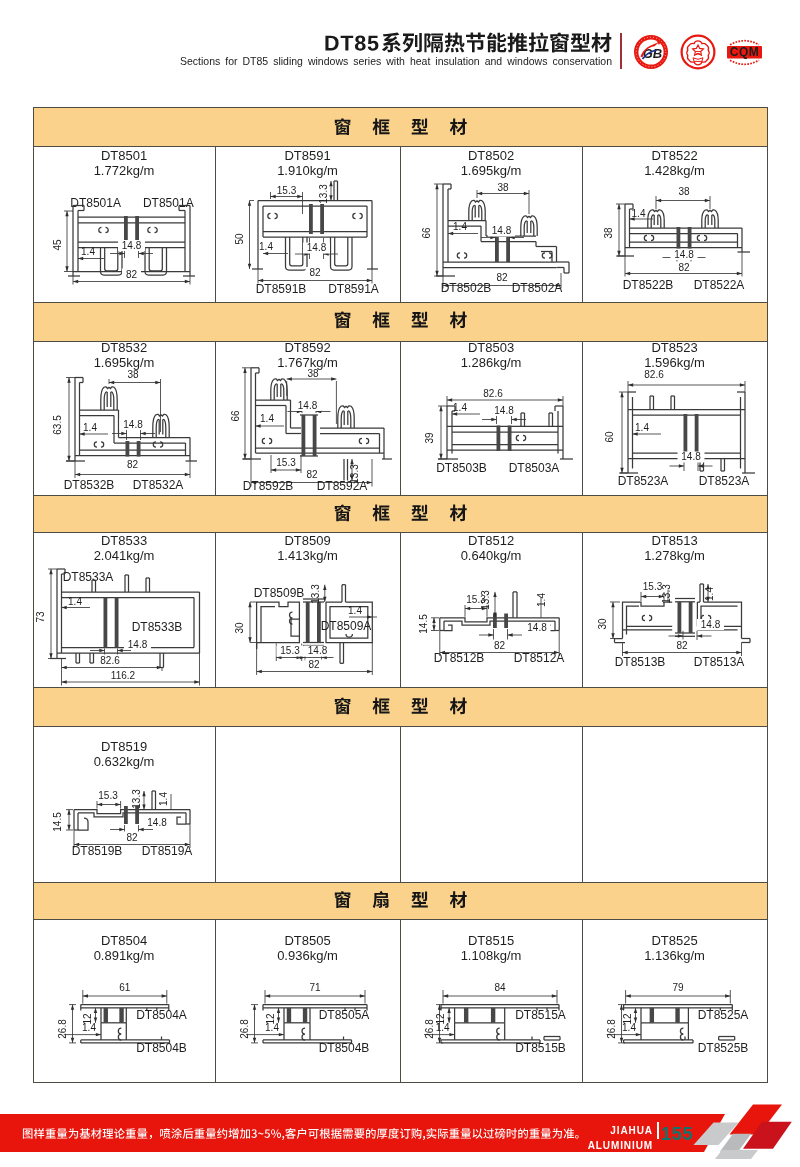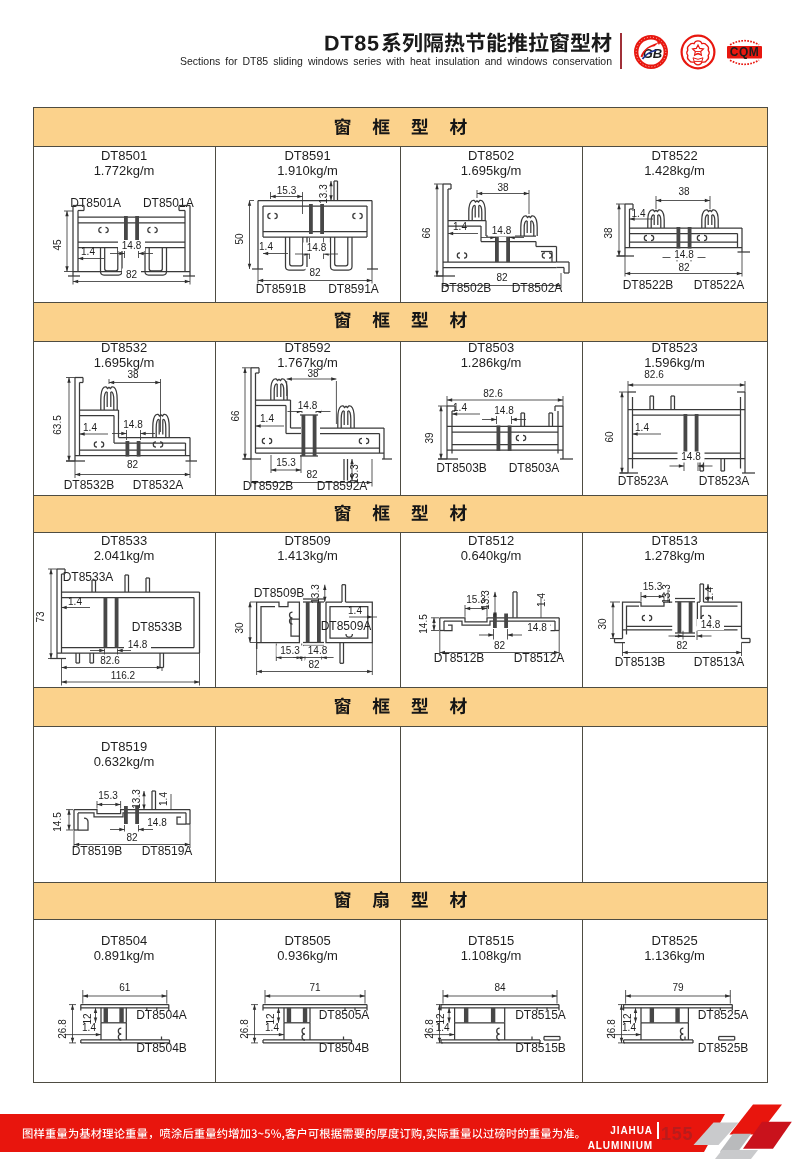--- a/index.html
+++ b/index.html
@@ -1265,12 +1265,12 @@
 
 <polygon points="722,50 758,50 751,59 715,59" fill="#c9cacc"></polygon>
 
 <path transform="translate(22 37.8)" d="M4.2 -3.1C5.1 -2.9 6.3 -2.5 7.0 -2.2L7.4 -2.9C6.7 -3.2 5.6 -3.6 4.6 -3.8ZM3.1 -1.7C4.7 -1.5 6.6 -1.0 7.7 -0.6L8.2 -1.4C7.1 -1.8 5.1 -2.2 3.6 -2.4ZM0.9 -9.2V1.0H1.9V0.5H9.4V1.0H10.5V-9.2ZM1.9 -0.4V-8.2H9.4V-0.4ZM4.7 -8.1C4.1 -7.2 3.1 -6.3 2.2 -5.8C2.4 -5.6 2.8 -5.3 2.9 -5.1C3.2 -5.3 3.5 -5.5 3.8 -5.8C4.1 -5.5 4.5 -5.2 4.9 -4.9C4.0 -4.5 3.0 -4.2 2.0 -4.0C2.2 -3.8 2.4 -3.4 2.5 -3.2C3.6 -3.4 4.7 -3.8 5.8 -4.4C6.7 -3.9 7.7 -3.5 8.8 -3.3C8.9 -3.5 9.2 -3.9 9.4 -4.1C8.4 -4.3 7.5 -4.5 6.7 -4.9C7.5 -5.4 8.2 -6.1 8.7 -6.8L8.1 -7.2L7.9 -7.2H5.1C5.3 -7.4 5.4 -7.6 5.6 -7.8ZM4.4 -6.3 7.1 -6.3C6.8 -6.0 6.3 -5.7 5.7 -5.4C5.2 -5.7 4.8 -6.0 4.4 -6.3Z M20.7 -9.7C20.5 -9.0 20.1 -8.1 19.7 -7.5H17.5L18.4 -7.8C18.2 -8.3 17.8 -9.0 17.4 -9.6L16.4 -9.2C16.8 -8.7 17.2 -8.0 17.3 -7.5H16.0V-6.5H18.5V-5.1H16.4V-4.1H18.5V-2.7H15.6V-1.7H18.5V0.9H19.6V-1.7H22.3V-2.7H19.6V-4.1H21.8V-5.1H19.6V-6.5H22.1V-7.5H20.8C21.2 -8.0 21.5 -8.7 21.8 -9.3ZM13.4 -9.6V-7.5H12.0V-6.5H13.4V-6.3C13.1 -4.9 12.4 -3.2 11.8 -2.3C11.9 -2.0 12.2 -1.6 12.3 -1.3C12.7 -1.9 13.1 -2.8 13.4 -3.7V0.9H14.4V-4.7C14.7 -4.1 15.0 -3.5 15.2 -3.2L15.8 -4.0C15.6 -4.3 14.7 -5.6 14.4 -6.0V-6.5H15.6V-7.5H14.4V-9.6Z M24.7 -6.2V-2.6H28.0V-1.9H24.3V-1.1H28.0V-0.3H23.5V0.6H33.8V-0.3H29.1V-1.1H33.0V-1.9H29.1V-2.6H32.6V-6.2H29.1V-6.7H33.7V-7.6H29.1V-8.4C30.4 -8.4 31.6 -8.6 32.6 -8.7L32.1 -9.6C30.2 -9.3 27.1 -9.1 24.4 -9.0C24.5 -8.8 24.6 -8.4 24.6 -8.2C25.7 -8.2 26.9 -8.2 28.0 -8.3V-7.6H23.5V-6.7H28.0V-6.2ZM25.7 -4.0H28.0V-3.3H25.7ZM29.1 -4.0H31.5V-3.3H29.1ZM25.7 -5.4H28.0V-4.7H25.7ZM29.1 -5.4H31.5V-4.7H29.1Z M37.4 -7.6H42.7V-7.1H37.4ZM37.4 -8.7H42.7V-8.2H37.4ZM36.3 -9.3V-6.5H43.7V-9.3ZM34.9 -6.0V-5.3H45.2V-6.0ZM37.2 -3.1H39.5V-2.5H37.2ZM40.6 -3.1H43.0V-2.5H40.6ZM37.2 -4.2H39.5V-3.7H37.2ZM40.6 -4.2H43.0V-3.7H40.6ZM34.9 -0.1V0.7H45.3V-0.1H40.6V-0.7H44.3V-1.4H40.6V-1.9H44.1V-4.8H36.1V-1.9H39.5V-1.4H35.9V-0.7H39.5V-0.1Z M47.5 -8.9C47.9 -8.4 48.4 -7.6 48.7 -7.2L49.6 -7.6C49.4 -8.1 48.9 -8.8 48.5 -9.3ZM51.4 -4.1C51.9 -3.5 52.6 -2.5 52.8 -1.9L53.8 -2.4C53.5 -3.0 52.9 -3.9 52.3 -4.6ZM50.4 -9.6V-8.2C50.4 -7.8 50.3 -7.4 50.3 -6.9H46.7V-5.8H50.2C49.9 -3.9 49.0 -1.7 46.4 -0.0C46.7 0.2 47.1 0.5 47.3 0.8C50.1 -1.1 51.0 -3.6 51.3 -5.8H55.0C54.8 -2.2 54.7 -0.8 54.3 -0.4C54.2 -0.3 54.1 -0.2 53.9 -0.2C53.6 -0.2 52.9 -0.2 52.1 -0.3C52.3 0.0 52.5 0.5 52.5 0.8C53.2 0.9 53.9 0.9 54.3 0.8C54.8 0.8 55.1 0.7 55.4 0.3C55.8 -0.3 56.0 -1.9 56.1 -6.4C56.1 -6.5 56.1 -6.9 56.1 -6.9H51.4C51.4 -7.4 51.5 -7.8 51.5 -8.2V-9.6Z M62.4 -3.0V-2.1H60.3C60.7 -2.5 61.0 -2.9 61.3 -3.3H64.7C65.4 -2.3 66.5 -1.4 67.6 -0.9C67.8 -1.1 68.1 -1.5 68.3 -1.7C67.4 -2.0 66.5 -2.6 65.9 -3.3H68.2V-4.2H66.0V-7.7H67.7V-8.6H66.0V-9.6H64.9V-8.6H61.0V-9.6H59.9V-8.6H58.3V-7.7H59.9V-4.2H57.7V-3.3H60.1C59.4 -2.6 58.5 -1.9 57.6 -1.6C57.8 -1.4 58.1 -1.0 58.3 -0.8C59.0 -1.1 59.6 -1.5 60.2 -2.0V-1.3H62.4V-0.3H58.7V0.6H67.3V-0.3H63.5V-1.3H65.7V-2.1H63.5V-3.0ZM61.0 -7.7H64.9V-7.1H61.0ZM61.0 -6.3H64.9V-5.6H61.0ZM61.0 -4.9H64.9V-4.2H61.0Z M77.4 -9.6V-7.2H74.1V-6.2H77.1C76.2 -4.4 74.8 -2.6 73.3 -1.7C73.6 -1.5 73.9 -1.1 74.1 -0.8C75.3 -1.7 76.5 -3.2 77.4 -4.7V-0.4C77.4 -0.2 77.3 -0.2 77.1 -0.2C76.9 -0.1 76.2 -0.1 75.5 -0.2C75.6 0.1 75.8 0.6 75.9 0.9C76.8 0.9 77.5 0.9 78.0 0.7C78.4 0.5 78.5 0.3 78.5 -0.4V-6.2H79.7V-7.2H78.5V-9.6ZM71.2 -9.6V-7.2H69.3V-6.2H71.0C70.6 -4.7 69.8 -3.0 69.0 -2.1C69.1 -1.8 69.4 -1.4 69.5 -1.0C70.1 -1.8 70.7 -2.9 71.2 -4.1V0.9H72.2V-4.6C72.7 -4.1 73.2 -3.4 73.4 -3.0L74.1 -3.9C73.8 -4.2 72.7 -5.5 72.2 -5.9V-6.2H73.8V-7.2H72.2V-9.6Z M85.8 -6.1H87.3V-4.8H85.8ZM88.2 -6.1H89.7V-4.8H88.2ZM85.8 -8.2H87.3V-7.0H85.8ZM88.2 -8.2H89.7V-7.0H88.2ZM83.8 -0.4V0.6H91.2V-0.4H88.3V-1.8H90.8V-2.7H88.3V-3.9H90.7V-9.1H84.8V-3.9H87.2V-2.7H84.7V-1.8H87.2V-0.4ZM80.5 -1.3 80.8 -0.2C81.8 -0.5 83.1 -1.0 84.4 -1.4L84.2 -2.4L83.0 -2.0V-4.6H84.1V-5.6H83.0V-7.9H84.3V-8.9H80.6V-7.9H82.0V-5.6H80.7V-4.6H82.0V-1.7C81.4 -1.5 80.9 -1.4 80.5 -1.3Z M92.7 -8.7C93.4 -8.2 94.3 -7.3 94.8 -6.8L95.5 -7.6C95.0 -8.1 94.1 -8.9 93.4 -9.4ZM100.8 -4.9C100.0 -4.4 98.8 -3.7 97.8 -3.2V-5.4H96.8C97.8 -6.2 98.5 -7.1 99.1 -8.1C99.9 -6.8 101.0 -5.5 102.1 -4.7C102.2 -5.0 102.6 -5.4 102.8 -5.6C101.6 -6.3 100.3 -7.7 99.6 -9.1L99.8 -9.5L98.6 -9.7C98.0 -8.3 96.9 -6.6 95.2 -5.4C95.4 -5.3 95.7 -4.9 95.9 -4.6C96.2 -4.8 96.5 -5.1 96.8 -5.3V-0.9C96.8 0.3 97.1 0.6 98.5 0.6C98.8 0.6 100.4 0.6 100.7 0.6C101.9 0.6 102.2 0.2 102.4 -1.5C102.1 -1.6 101.6 -1.7 101.4 -1.9C101.3 -0.6 101.2 -0.3 100.7 -0.3C100.3 -0.3 98.9 -0.3 98.6 -0.3C97.9 -0.3 97.8 -0.4 97.8 -0.9V-2.2C99.0 -2.6 100.4 -3.4 101.5 -4.0ZM92.0 -6.1V-5.0H93.7V-1.1C93.7 -0.5 93.4 -0.1 93.2 0.0C93.3 0.2 93.6 0.6 93.7 0.8C93.9 0.5 94.2 0.3 96.2 -1.3C96.1 -1.5 95.9 -1.9 95.8 -2.2L94.8 -1.4V-6.1Z M104.8 -6.2V-2.6H108.2V-1.9H104.5V-1.1H108.2V-0.3H103.6V0.6H113.9V-0.3H109.3V-1.1H113.2V-1.9H109.3V-2.6H112.8V-6.2H109.3V-6.7H113.8V-7.6H109.3V-8.4C110.5 -8.4 111.8 -8.6 112.8 -8.7L112.2 -9.6C110.4 -9.3 107.2 -9.1 104.5 -9.0C104.6 -8.8 104.8 -8.4 104.8 -8.2C105.8 -8.2 107.0 -8.2 108.2 -8.3V-7.6H103.7V-6.7H108.2V-6.2ZM105.9 -4.0H108.2V-3.3H105.9ZM109.3 -4.0H111.7V-3.3H109.3ZM105.9 -5.4H108.2V-4.7H105.9ZM109.3 -5.4H111.7V-4.7H109.3Z M117.5 -7.6H122.8V-7.1H117.5ZM117.5 -8.7H122.8V-8.2H117.5ZM116.5 -9.3V-6.5H123.9V-9.3ZM115.1 -6.0V-5.3H125.4V-6.0ZM117.3 -3.1H119.7V-2.5H117.3ZM120.7 -3.1H123.1V-2.5H120.7ZM117.3 -4.2H119.7V-3.7H117.3ZM120.7 -4.2H123.1V-3.7H120.7ZM115.0 -0.1V0.7H125.4V-0.1H120.7V-0.7H124.4V-1.4H120.7V-1.9H124.2V-4.8H116.3V-1.9H119.7V-1.4H116.0V-0.7H119.7V-0.1Z M127.9 1.4C129.2 1.0 130.0 -0.0 130.0 -1.3C130.0 -2.2 129.7 -2.7 128.9 -2.7C128.4 -2.7 128.0 -2.4 128.0 -1.8C128.0 -1.2 128.4 -0.9 128.9 -0.9L129.1 -0.9C129.0 -0.2 128.5 0.3 127.6 0.6Z M142.0 -4.9V-1.0H143.0V-4.0H146.6V-1.1H147.5V-4.9ZM144.3 -3.3V-2.0C144.3 -1.3 143.9 -0.4 140.8 0.1C141.0 0.3 141.3 0.7 141.4 0.9C144.7 0.2 145.3 -0.9 145.3 -2.0V-3.3ZM145.7 -1.2 145.2 -0.6C145.9 -0.3 147.4 0.6 148.1 1.0L148.6 0.1C148.1 -0.1 146.3 -0.9 145.7 -1.2ZM141.7 -8.7V-7.8H144.3V-7.0H145.3V-7.8H147.9V-8.7H145.3V-9.5H144.3V-8.7ZM146.0 -7.3V-6.6H143.5V-7.3H142.5V-6.6H141.3V-5.8H142.5V-5.1H143.5V-5.8H146.0V-5.1H147.0V-5.8H148.3V-6.6H147.0V-7.3ZM138.2 -8.6V-1.0H139.0V-2.1H140.9V-8.6ZM139.0 -7.6H140.0V-3.1H139.0Z M153.5 -2.5C153.2 -1.7 152.6 -0.9 152.0 -0.3C152.3 -0.2 152.7 0.1 152.9 0.3C153.4 -0.3 154.1 -1.3 154.5 -2.2ZM157.3 -2.1C157.9 -1.4 158.6 -0.4 158.9 0.3L159.8 -0.2C159.4 -0.9 158.8 -1.8 158.2 -2.5ZM149.8 -8.7C150.6 -8.3 151.5 -7.7 151.9 -7.4L152.7 -8.2C152.2 -8.5 151.3 -9.1 150.6 -9.4ZM149.2 -5.6C149.9 -5.3 150.9 -4.7 151.3 -4.4L152.0 -5.2C151.5 -5.6 150.6 -6.1 149.9 -6.4ZM149.5 0.0 150.4 0.8C151.1 -0.3 151.8 -1.6 152.4 -2.7L151.6 -3.4C150.9 -2.2 150.1 -0.8 149.5 0.0ZM155.8 -9.7C154.9 -8.3 153.3 -7.0 151.7 -6.3C152.0 -6.1 152.3 -5.8 152.4 -5.5C152.8 -5.7 153.1 -5.9 153.5 -6.1V-5.2H155.5V-4.0H152.5V-3.0H155.5V-0.2C155.5 -0.1 155.4 -0.0 155.2 -0.0C155.1 -0.0 154.6 -0.0 154.0 -0.0C154.1 0.2 154.3 0.7 154.3 1.0C155.1 1.0 155.7 0.9 156.1 0.8C156.4 0.6 156.5 0.3 156.5 -0.2V-3.0H159.6V-4.0H156.5V-5.2H158.4V-6.1H153.5C154.4 -6.7 155.2 -7.4 155.9 -8.2C156.8 -7.3 157.6 -6.7 158.4 -6.1C158.7 -6.0 159.0 -5.8 159.3 -5.6C159.4 -5.9 159.7 -6.3 160.0 -6.5C158.9 -7.0 157.6 -7.7 156.4 -9.0L156.7 -9.3Z M162.0 -8.6V-5.6C162.0 -3.9 161.9 -1.4 160.6 0.2C160.9 0.4 161.3 0.8 161.5 1.0C162.8 -0.8 163.1 -3.5 163.1 -5.4H171.3V-6.5H163.1V-7.7C165.7 -7.9 168.5 -8.2 170.5 -8.7L169.6 -9.6C167.8 -9.1 164.7 -8.8 162.0 -8.6ZM163.9 -4.0V1.0H165.0V0.4H169.3V0.9H170.5V-4.0ZM165.0 -0.6V-3.0H169.3V-0.6Z M173.5 -6.2V-2.6H176.9V-1.9H173.2V-1.1H176.9V-0.3H172.3V0.6H182.6V-0.3H178.0V-1.1H181.9V-1.9H178.0V-2.6H181.5V-6.2H178.0V-6.7H182.6V-7.6H178.0V-8.4C179.3 -8.4 180.5 -8.6 181.5 -8.7L180.9 -9.6C179.1 -9.3 175.9 -9.1 173.2 -9.0C173.4 -8.8 173.5 -8.4 173.5 -8.2C174.5 -8.2 175.7 -8.2 176.9 -8.3V-7.6H172.4V-6.7H176.9V-6.2ZM174.6 -4.0H176.9V-3.3H174.6ZM178.0 -4.0H180.4V-3.3H178.0ZM174.6 -5.4H176.9V-4.7H174.6ZM178.0 -5.4H180.4V-4.7H178.0Z M186.3 -7.6H191.5V-7.1H186.3ZM186.3 -8.7H191.5V-8.2H186.3ZM185.2 -9.3V-6.5H192.6V-9.3ZM183.8 -6.0V-5.3H194.1V-6.0ZM186.0 -3.1H188.4V-2.5H186.0ZM189.4 -3.1H191.8V-2.5H189.4ZM186.0 -4.2H188.4V-3.7H186.0ZM189.4 -4.2H191.8V-3.7H189.4ZM183.7 -0.1V0.7H194.1V-0.1H189.4V-0.7H193.1V-1.4H189.4V-1.9H192.9V-4.8H185.0V-1.9H188.4V-1.4H184.7V-0.7H188.4V-0.1Z M195.1 -0.7 195.2 0.3C196.4 0.1 198.0 -0.2 199.6 -0.5L199.5 -1.5C197.9 -1.2 196.2 -0.9 195.1 -0.7ZM200.2 -4.6C201.1 -3.9 202.0 -2.8 202.4 -2.1L203.2 -2.8C202.8 -3.5 201.8 -4.5 201.0 -5.2ZM195.4 -4.8C195.5 -4.9 195.8 -4.9 197.1 -5.1C196.6 -4.4 196.2 -3.9 196.0 -3.7C195.7 -3.3 195.4 -3.0 195.1 -3.0C195.2 -2.7 195.4 -2.2 195.4 -2.0C195.7 -2.2 196.2 -2.3 199.4 -2.8C199.4 -3.0 199.3 -3.4 199.3 -3.7L196.9 -3.4C197.8 -4.3 198.6 -5.5 199.4 -6.7L198.5 -7.2C198.3 -6.8 198.0 -6.4 197.7 -6.0L196.4 -5.9C197.1 -6.8 197.8 -8.0 198.3 -9.2L197.3 -9.6C196.8 -8.3 196.0 -6.8 195.7 -6.5C195.4 -6.1 195.2 -5.8 195.0 -5.8C195.1 -5.5 195.3 -5.0 195.4 -4.8ZM201.0 -9.6C200.7 -8.1 200.0 -6.5 199.3 -5.5C199.5 -5.4 199.9 -5.1 200.2 -4.9C200.5 -5.4 200.8 -5.9 201.1 -6.6H204.2C204.1 -2.3 203.9 -0.6 203.6 -0.3C203.5 -0.1 203.3 -0.1 203.1 -0.1C202.9 -0.1 202.2 -0.1 201.5 -0.1C201.7 0.1 201.8 0.6 201.9 0.9C202.5 0.9 203.2 0.9 203.5 0.9C204.0 0.8 204.3 0.7 204.5 0.3C205.0 -0.2 205.1 -2.0 205.2 -7.0C205.2 -7.2 205.2 -7.6 205.2 -7.6H201.5C201.7 -8.2 201.9 -8.8 202.0 -9.4Z M211.5 -6.8C211.8 -6.2 212.1 -5.6 212.2 -5.1L212.8 -5.4C212.7 -5.8 212.4 -6.5 212.0 -7.0ZM214.8 -7.0C214.6 -6.5 214.3 -5.8 214.0 -5.3L214.5 -5.1C214.8 -5.5 215.2 -6.2 215.5 -6.7ZM206.5 -1.6 206.9 -0.5C207.8 -0.9 209.0 -1.4 210.1 -1.8L209.9 -2.8L208.8 -2.4V-5.9H209.9V-6.9H208.8V-9.5H207.8V-6.9H206.7V-5.9H207.8V-2.0ZM210.3 -8.0V-4.1H216.6V-8.0H215.1C215.4 -8.4 215.7 -8.8 216.0 -9.3L214.9 -9.7C214.7 -9.1 214.3 -8.4 214.0 -8.0H212.1L212.8 -8.3C212.7 -8.7 212.3 -9.2 212.0 -9.6L211.1 -9.2C211.4 -8.9 211.7 -8.3 211.8 -8.0ZM211.2 -7.2H213.0V-4.8H211.2ZM213.8 -7.2H215.6V-4.8H213.8ZM211.9 -1.1H215.0V-0.4H211.9ZM211.9 -1.9V-2.7H215.0V-1.9ZM210.9 -3.5V0.9H211.9V0.4H215.0V0.9H216.0V-3.5Z M224.0 -8.3V0.8H225.1V-0.1H227.0V0.7H228.0V-8.3ZM225.1 -1.1V-7.2H227.0V-1.1ZM219.7 -9.5 219.7 -7.5H218.2V-6.5H219.6C219.6 -3.7 219.2 -1.3 217.9 0.2C218.1 0.4 218.5 0.7 218.7 1.0C220.2 -0.7 220.6 -3.4 220.7 -6.5H222.2C222.1 -2.3 222.0 -0.8 221.7 -0.5C221.6 -0.3 221.5 -0.3 221.4 -0.3C221.2 -0.3 220.7 -0.3 220.2 -0.3C220.4 -0.0 220.5 0.4 220.5 0.7C221.0 0.8 221.5 0.8 221.9 0.7C222.2 0.7 222.5 0.5 222.7 0.2C223.0 -0.3 223.1 -2.0 223.2 -7.0C223.2 -7.1 223.2 -7.5 223.2 -7.5H220.7L220.7 -9.5Z M232.1 0.2C233.6 0.2 234.9 -0.7 234.9 -2.3C234.9 -3.4 234.1 -4.1 233.2 -4.4V-4.4C234.0 -4.7 234.6 -5.4 234.6 -6.4C234.6 -7.8 233.5 -8.6 232.0 -8.6C231.1 -8.6 230.3 -8.1 229.6 -7.5L230.3 -6.7C230.8 -7.2 231.3 -7.5 232.0 -7.5C232.8 -7.5 233.3 -7.0 233.3 -6.3C233.3 -5.4 232.7 -4.8 231.1 -4.8V-3.9C233.0 -3.9 233.5 -3.2 233.5 -2.3C233.5 -1.4 232.9 -0.9 232.0 -0.9C231.1 -0.9 230.5 -1.4 230.0 -1.8L229.3 -1.0C229.9 -0.4 230.8 0.2 232.1 0.2Z M239.9 -3.2C240.5 -3.2 241.1 -3.6 241.6 -4.4L240.9 -5.0C240.6 -4.4 240.3 -4.2 240.0 -4.2C239.2 -4.2 238.7 -5.2 237.7 -5.2C237.1 -5.2 236.5 -4.9 236.0 -4.0L236.7 -3.5C237.0 -4.0 237.3 -4.3 237.7 -4.3C238.4 -4.3 238.9 -3.2 239.9 -3.2Z M245.2 0.2C246.6 0.2 248.0 -0.9 248.0 -2.8C248.0 -4.6 246.9 -5.4 245.4 -5.4C245.0 -5.4 244.7 -5.3 244.3 -5.1L244.5 -7.3H247.6V-8.4H243.4L243.1 -4.4L243.8 -4.0C244.2 -4.3 244.5 -4.5 245.1 -4.5C246.0 -4.5 246.7 -3.8 246.7 -2.7C246.7 -1.6 246.0 -0.9 245.0 -0.9C244.1 -0.9 243.5 -1.3 243.1 -1.8L242.4 -1.0C243.0 -0.4 243.9 0.2 245.2 0.2Z M251.0 -3.2C252.2 -3.2 253.0 -4.2 253.0 -5.9C253.0 -7.6 252.2 -8.6 251.0 -8.6C249.9 -8.6 249.1 -7.6 249.1 -5.9C249.1 -4.2 249.9 -3.2 251.0 -3.2ZM251.0 -4.0C250.5 -4.0 250.0 -4.6 250.0 -5.9C250.0 -7.2 250.5 -7.8 251.0 -7.8C251.6 -7.8 252.0 -7.2 252.0 -5.9C252.0 -4.6 251.6 -4.0 251.0 -4.0ZM251.3 0.2H252.1L256.7 -8.6H255.9ZM257.0 0.2C258.2 0.2 259.0 -0.8 259.0 -2.5C259.0 -4.2 258.2 -5.2 257.0 -5.2C255.8 -5.2 255.0 -4.2 255.0 -2.5C255.0 -0.8 255.8 0.2 257.0 0.2ZM257.0 -0.6C256.4 -0.6 256.0 -1.2 256.0 -2.5C256.0 -3.8 256.4 -4.4 257.0 -4.4C257.6 -4.4 258.0 -3.8 258.0 -2.5C258.0 -1.2 257.6 -0.6 257.0 -0.6Z M260.3 2.3C261.5 1.8 262.2 0.9 262.2 -0.3C262.2 -1.2 261.8 -1.7 261.2 -1.7C260.7 -1.7 260.3 -1.4 260.3 -0.9C260.3 -0.3 260.7 -0.0 261.1 -0.0L261.3 -0.0C261.3 0.7 260.8 1.2 260.0 1.5Z M267.1 -5.9H270.2C269.7 -5.4 269.2 -5.0 268.6 -4.7C268.0 -5.0 267.4 -5.4 267.0 -5.9ZM267.2 -7.6C266.6 -6.7 265.5 -5.7 263.9 -5.1C264.2 -4.9 264.5 -4.5 264.7 -4.3C265.3 -4.6 265.8 -4.9 266.3 -5.2C266.6 -4.8 267.1 -4.5 267.6 -4.1C266.2 -3.5 264.7 -3.1 263.2 -2.9C263.4 -2.6 263.7 -2.2 263.8 -1.9C264.3 -2.0 264.9 -2.1 265.4 -2.3V1.0H266.5V0.6H270.7V0.9H271.8V-2.4C272.3 -2.2 272.7 -2.2 273.2 -2.1C273.4 -2.4 273.7 -2.9 273.9 -3.1C272.4 -3.3 270.9 -3.6 269.6 -4.2C270.5 -4.8 271.3 -5.5 271.8 -6.3L271.1 -6.8L270.9 -6.7H267.9C268.0 -6.9 268.2 -7.1 268.3 -7.3ZM268.6 -3.5C269.3 -3.1 270.1 -2.8 271.0 -2.6H266.3C267.1 -2.8 267.9 -3.2 268.6 -3.5ZM266.5 -0.3V-1.7H270.7V-0.3ZM267.7 -9.5C267.8 -9.2 268.0 -8.9 268.1 -8.6H263.7V-6.3H264.8V-7.6H272.3V-6.3H273.4V-8.6H269.4C269.2 -9.0 269.0 -9.4 268.8 -9.7Z M277.3 -6.9H283.0V-4.8H277.2L277.3 -5.3ZM279.2 -9.4C279.5 -8.9 279.7 -8.3 279.8 -7.9H276.1V-5.3C276.1 -3.6 276.0 -1.3 274.7 0.4C274.9 0.5 275.4 0.8 275.6 1.0C276.7 -0.3 277.1 -2.2 277.2 -3.8H283.0V-3.1H284.1V-7.9H280.4L281.0 -8.1C280.8 -8.5 280.6 -9.2 280.3 -9.7Z M286.4 -8.8V-7.8H294.1V-0.5C294.1 -0.3 294.0 -0.2 293.8 -0.2C293.5 -0.2 292.5 -0.2 291.7 -0.2C291.8 0.1 292.1 0.6 292.1 0.9C293.3 0.9 294.1 0.9 294.6 0.7C295.1 0.6 295.2 0.2 295.2 -0.5V-7.8H296.6V-8.8ZM288.5 -5.2H291.2V-2.9H288.5ZM287.5 -6.2V-1.0H288.5V-1.9H292.3V-6.2Z M299.4 -9.6V-7.5H297.7V-6.5H299.3C299.0 -5.0 298.3 -3.2 297.6 -2.3C297.8 -2.0 298.0 -1.6 298.1 -1.3C298.6 -1.9 299.1 -3.0 299.4 -4.2V0.9H300.4V-4.6C300.7 -4.1 301.0 -3.5 301.1 -3.2L301.8 -3.9C301.6 -4.3 300.7 -5.6 300.4 -6.0V-6.5H301.7V-7.5H300.4V-9.6ZM306.2 -6.2V-5.0H303.2V-6.2ZM306.2 -7.0H303.2V-8.2H306.2ZM302.2 1.0C302.4 0.8 302.8 0.7 305.1 0.1C305.1 -0.2 305.0 -0.6 305.1 -0.9L303.2 -0.4V-4.0H304.1C304.7 -1.7 305.7 0.0 307.6 0.9C307.7 0.6 308.0 0.2 308.3 -0.0C307.4 -0.4 306.7 -1.0 306.1 -1.7C306.7 -2.1 307.4 -2.6 308.0 -3.0L307.2 -3.8C306.8 -3.4 306.2 -2.9 305.7 -2.5C305.4 -3.0 305.2 -3.5 305.1 -4.0H307.3V-9.1H302.1V-0.7C302.1 -0.2 301.9 -0.0 301.7 0.1C301.9 0.3 302.1 0.7 302.2 1.0Z M314.2 -2.7V1.0H315.1V0.6H318.3V0.9H319.3V-2.7H317.2V-4.0H319.6V-4.9H317.2V-6.0H319.3V-9.1H313.1V-5.7C313.1 -3.9 313.0 -1.4 311.8 0.4C312.1 0.5 312.5 0.8 312.7 1.0C313.6 -0.4 314.0 -2.3 314.1 -4.0H316.1V-2.7ZM314.2 -8.2H318.2V-7.0H314.2ZM314.2 -6.0H316.1V-4.9H314.2L314.2 -5.7ZM315.1 -0.3V-1.8H318.3V-0.3ZM310.5 -9.6V-7.4H309.1V-6.4H310.5V-4.1L309.0 -3.7L309.2 -2.6L310.5 -3.0V-0.3C310.5 -0.2 310.4 -0.1 310.3 -0.1C310.1 -0.1 309.7 -0.1 309.2 -0.1C309.4 0.1 309.5 0.6 309.5 0.8C310.3 0.9 310.7 0.8 311.0 0.6C311.3 0.5 311.4 0.2 311.4 -0.3V-3.3L312.7 -3.7L312.6 -4.7L311.4 -4.4V-6.4H312.7V-7.4H311.4V-9.6Z M322.4 -6.5V-5.9H324.8V-6.5ZM322.1 -5.3V-4.7H324.8V-5.3ZM326.8 -5.3V-4.7H329.5V-5.3ZM326.8 -6.5V-5.9H329.3V-6.5ZM320.9 -7.8V-5.6H321.9V-7.1H325.3V-4.5H326.3V-7.1H329.8V-5.6H330.8V-7.8H326.3V-8.4H330.0V-9.2H321.6V-8.4H325.3V-7.8ZM321.7 -2.6V0.9H322.7V-1.7H324.2V0.9H325.2V-1.7H326.7V0.9H327.6V-1.7H329.2V-0.1C329.2 0.0 329.2 0.1 329.0 0.1C328.9 0.1 328.5 0.1 328.1 0.1C328.3 0.3 328.4 0.7 328.5 0.9C329.1 0.9 329.5 0.9 329.8 0.8C330.2 0.6 330.2 0.4 330.2 -0.1V-2.6H326.0L326.3 -3.3H330.9V-4.1H320.8V-3.3H325.2L325.0 -2.6Z M339.0 -2.5C338.7 -2.0 338.3 -1.6 337.7 -1.2C336.9 -1.4 336.2 -1.6 335.4 -1.7C335.6 -2.0 335.8 -2.2 336.0 -2.5ZM332.9 -7.4V-4.3H335.9C335.7 -4.1 335.5 -3.8 335.4 -3.5H332.2V-2.5H334.7C334.4 -2.0 334.0 -1.6 333.6 -1.2C334.5 -1.0 335.4 -0.8 336.3 -0.6C335.2 -0.2 333.9 -0.1 332.3 0.0C332.4 0.3 332.6 0.6 332.7 1.0C334.9 0.8 336.6 0.5 337.9 -0.2C339.2 0.2 340.4 0.6 341.3 0.9L342.1 0.1C341.3 -0.2 340.2 -0.5 339.0 -0.9C339.5 -1.3 339.9 -1.9 340.2 -2.5H342.4V-3.5H336.6C336.8 -3.7 336.9 -4.0 337.0 -4.2L336.4 -4.3H341.8V-7.4H339.0V-8.2H342.2V-9.2H332.3V-8.2H335.4V-7.4ZM336.4 -8.2H338.0V-7.4H336.4ZM333.9 -6.5H335.4V-5.2H333.9ZM336.4 -6.5H338.0V-5.2H336.4ZM339.0 -6.5H340.7V-5.2H339.0Z M349.2 -4.7C349.8 -3.9 350.6 -2.8 350.9 -2.1L351.8 -2.6C351.5 -3.3 350.7 -4.4 350.1 -5.2ZM349.8 -9.6C349.4 -8.1 348.8 -6.6 348.1 -5.6V-7.8H346.2C346.4 -8.3 346.6 -8.9 346.8 -9.5L345.6 -9.6C345.6 -9.1 345.4 -8.3 345.3 -7.8H344.0V0.6H344.9V-0.2H348.1V-5.5C348.3 -5.4 348.7 -5.1 348.9 -4.9C349.3 -5.4 349.6 -6.1 350.0 -6.9H352.7C352.5 -2.5 352.4 -0.8 352.0 -0.4C351.9 -0.2 351.8 -0.2 351.5 -0.2C351.2 -0.2 350.6 -0.2 349.8 -0.3C350.0 0.0 350.2 0.5 350.2 0.8C350.8 0.8 351.5 0.8 351.9 0.8C352.3 0.7 352.6 0.6 352.9 0.2C353.4 -0.3 353.5 -2.1 353.7 -7.3C353.7 -7.5 353.7 -7.8 353.7 -7.8H350.4C350.5 -8.4 350.7 -8.9 350.8 -9.4ZM344.9 -6.8H347.1V-4.7H344.9ZM344.9 -1.2V-3.7H347.1V-1.2Z M358.9 -5.6H363.1V-5.0H358.9ZM358.9 -6.9H363.1V-6.3H358.9ZM357.9 -7.6V-4.3H364.2V-7.6ZM360.6 -2.4V-1.9H356.9V-1.1H360.6V-0.2C360.6 -0.0 360.5 0.0 360.3 0.0C360.2 0.0 359.4 0.0 358.8 0.0C358.9 0.3 359.1 0.6 359.1 0.9C360.0 0.9 360.7 0.9 361.1 0.8C361.5 0.6 361.6 0.4 361.6 -0.1V-1.1H365.4V-1.9H361.6V-2.0C362.6 -2.3 363.6 -2.8 364.4 -3.2L363.8 -3.8L363.5 -3.8H357.8V-3.0H362.2C361.7 -2.8 361.1 -2.6 360.6 -2.4ZM355.9 -9.1V-5.7C355.9 -3.9 355.8 -1.3 354.8 0.4C355.1 0.5 355.5 0.8 355.7 0.9C356.8 -0.9 356.9 -3.8 356.9 -5.7V-8.1H365.3V-9.1Z M370.3 -7.3V-6.4H368.6V-5.5H370.3V-3.7H374.9V-5.5H376.6V-6.4H374.9V-7.3H373.8V-6.4H371.4V-7.3ZM373.8 -5.5V-4.5H371.4V-5.5ZM374.4 -2.2C373.9 -1.7 373.3 -1.3 372.5 -1.0C371.8 -1.3 371.2 -1.7 370.8 -2.2ZM368.7 -3.1V-2.2H370.1L369.7 -2.0C370.1 -1.4 370.7 -1.0 371.3 -0.6C370.4 -0.3 369.3 -0.1 368.2 -0.0C368.4 0.2 368.6 0.6 368.6 0.9C370.0 0.7 371.3 0.5 372.5 0.0C373.6 0.5 374.9 0.8 376.3 1.0C376.5 0.7 376.7 0.3 376.9 0.0C375.8 -0.1 374.7 -0.3 373.7 -0.5C374.7 -1.1 375.5 -1.8 376.0 -2.7L375.3 -3.1L375.1 -3.1ZM371.3 -9.4C371.4 -9.2 371.5 -8.8 371.7 -8.6H367.3V-5.5C367.3 -3.8 367.2 -1.3 366.3 0.5C366.6 0.6 367.1 0.8 367.3 0.9C368.2 -0.9 368.4 -3.6 368.4 -5.5V-7.5H376.8V-8.6H372.9C372.7 -8.9 372.5 -9.3 372.4 -9.7Z M378.6 -8.8C379.2 -8.2 380.0 -7.4 380.3 -6.9L381.1 -7.6C380.7 -8.1 379.9 -8.9 379.3 -9.5ZM379.7 0.7C379.8 0.5 380.2 0.2 382.7 -1.5C382.6 -1.7 382.4 -2.2 382.4 -2.5L380.8 -1.4V-6.1H377.9V-5.0H379.7V-1.2C379.7 -0.7 379.4 -0.3 379.1 -0.2C379.3 0.0 379.6 0.5 379.7 0.7ZM382.0 -8.7V-7.6H385.3V-0.5C385.3 -0.3 385.2 -0.3 385.0 -0.2C384.7 -0.2 383.9 -0.2 383.1 -0.3C383.3 0.0 383.5 0.6 383.5 0.9C384.6 0.9 385.3 0.9 385.8 0.7C386.3 0.5 386.4 0.1 386.4 -0.5V-7.6H388.4V-8.7Z M391.2 -7.2V-4.2C391.2 -2.8 391.1 -0.8 389.2 0.3C389.4 0.4 389.7 0.7 389.8 0.9C391.8 -0.4 392.1 -2.5 392.1 -4.2V-7.2ZM391.8 -1.3C392.3 -0.6 393.0 0.2 393.3 0.8L394.1 0.2C393.7 -0.3 393.0 -1.2 392.5 -1.8ZM395.2 -9.6C394.9 -8.2 394.3 -6.8 393.6 -5.9V-9.0H389.7V-2.0H390.5V-8.0H392.7V-2.1H393.6V-5.8C393.8 -5.6 394.2 -5.3 394.4 -5.2C394.8 -5.6 395.1 -6.2 395.4 -6.9H398.5C398.4 -2.4 398.2 -0.7 397.9 -0.3C397.8 -0.1 397.7 -0.1 397.5 -0.1C397.3 -0.1 396.7 -0.1 396.1 -0.1C396.3 0.2 396.5 0.6 396.5 0.9C397.0 0.9 397.6 1.0 398.0 0.9C398.4 0.8 398.6 0.7 398.9 0.4C399.3 -0.2 399.4 -2.0 399.5 -7.3C399.5 -7.5 399.5 -7.9 399.5 -7.9H395.8C396.0 -8.4 396.1 -8.9 396.3 -9.4ZM396.5 -4.3C396.6 -3.9 396.8 -3.4 396.9 -2.9L395.3 -2.6C395.8 -3.6 396.2 -4.7 396.5 -5.8L395.5 -6.1C395.3 -4.8 394.7 -3.4 394.6 -3.0C394.4 -2.6 394.3 -2.4 394.1 -2.3C394.2 -2.1 394.3 -1.6 394.4 -1.4C394.6 -1.6 395.0 -1.7 397.1 -2.1C397.2 -1.9 397.3 -1.7 397.3 -1.5L398.1 -1.8C398.0 -2.5 397.6 -3.6 397.2 -4.5Z M401.2 2.3C402.4 1.8 403.1 0.9 403.1 -0.3C403.1 -1.2 402.7 -1.7 402.0 -1.7C401.5 -1.7 401.1 -1.4 401.1 -0.9C401.1 -0.3 401.5 -0.0 402.0 -0.0L402.1 -0.0C402.1 0.7 401.7 1.2 400.9 1.5Z M409.8 -1.0C411.3 -0.5 412.8 0.2 413.7 0.9L414.4 0.0C413.4 -0.6 411.8 -1.3 410.3 -1.8ZM406.4 -6.3C407.0 -5.9 407.8 -5.4 408.1 -5.0L408.8 -5.8C408.4 -6.2 407.7 -6.7 407.1 -7.0ZM405.3 -4.5C405.9 -4.2 406.7 -3.7 407.0 -3.2L407.7 -4.1C407.3 -4.4 406.5 -5.0 405.9 -5.3ZM404.7 -8.4V-6.0H405.8V-7.4H413.1V-6.0H414.2V-8.4H410.3C410.2 -8.8 409.9 -9.3 409.6 -9.7L408.5 -9.4C408.7 -9.1 408.9 -8.8 409.0 -8.4ZM404.5 -3.0V-2.1H408.5C407.8 -1.1 406.7 -0.4 404.6 0.0C404.9 0.2 405.1 0.6 405.2 0.9C407.8 0.3 409.1 -0.7 409.7 -2.1H414.4V-3.0H410.1C410.4 -4.1 410.5 -5.4 410.5 -6.9H409.4C409.3 -5.3 409.3 -4.0 408.9 -3.0Z M420.5 -8.8V-7.8H425.5V-8.8ZM424.0 -3.7C424.5 -2.5 425.0 -1.0 425.2 -0.1L426.2 -0.4C426.0 -1.4 425.4 -2.8 424.9 -4.0ZM420.6 -3.9C420.3 -2.7 419.8 -1.5 419.2 -0.7C419.5 -0.6 419.9 -0.3 420.1 -0.1C420.7 -1.0 421.3 -2.4 421.6 -3.7ZM416.1 -9.1V0.9H417.1V-8.2H418.5C418.3 -7.4 418.0 -6.5 417.7 -5.7C418.4 -4.8 418.6 -4.1 418.6 -3.5C418.6 -3.1 418.6 -2.8 418.4 -2.7C418.3 -2.7 418.2 -2.6 418.0 -2.6C417.9 -2.6 417.7 -2.6 417.4 -2.6C417.6 -2.4 417.7 -2.0 417.7 -1.7C418.0 -1.7 418.3 -1.7 418.5 -1.7C418.8 -1.8 419.0 -1.8 419.2 -1.9C419.5 -2.2 419.7 -2.7 419.7 -3.4C419.7 -4.1 419.5 -4.9 418.7 -5.8C419.1 -6.7 419.5 -7.8 419.8 -8.8L419.1 -9.2L418.9 -9.1ZM420.0 -6.1V-5.1H422.3V-0.4C422.3 -0.2 422.3 -0.2 422.1 -0.2C422.0 -0.2 421.4 -0.2 420.9 -0.2C421.1 0.1 421.2 0.6 421.2 0.9C422.0 0.9 422.6 0.9 422.9 0.7C423.3 0.6 423.4 0.2 423.4 -0.3V-5.1H426.1V-6.1Z M428.4 -6.2V-2.6H431.7V-1.9H428.1V-1.1H431.7V-0.3H427.2V0.6H437.5V-0.3H432.8V-1.1H436.8V-1.9H432.8V-2.6H436.3V-6.2H432.8V-6.7H437.4V-7.6H432.8V-8.4C434.1 -8.4 435.4 -8.6 436.4 -8.7L435.8 -9.6C433.9 -9.3 430.8 -9.1 428.1 -9.0C428.2 -8.8 428.3 -8.4 428.3 -8.2C429.4 -8.2 430.6 -8.2 431.7 -8.3V-7.6H427.3V-6.7H431.7V-6.2ZM429.5 -4.0H431.7V-3.3H429.5ZM432.8 -4.0H435.2V-3.3H432.8ZM429.5 -5.4H431.7V-4.7H429.5ZM432.8 -5.4H435.2V-4.7H432.8Z M441.1 -7.6H446.4V-7.1H441.1ZM441.1 -8.7H446.4V-8.2H441.1ZM440.1 -9.3V-6.5H447.5V-9.3ZM438.6 -6.0V-5.3H449.0V-6.0ZM440.9 -3.1H443.3V-2.5H440.9ZM444.3 -3.1H446.7V-2.5H444.3ZM440.9 -4.2H443.3V-3.7H440.9ZM444.3 -4.2H446.7V-3.7H444.3ZM438.6 -0.1V0.7H449.0V-0.1H444.3V-0.7H448.0V-1.4H444.3V-1.9H447.8V-4.8H439.9V-1.9H443.3V-1.4H439.6V-0.7H443.3V-0.1Z M453.7 -8.0C454.4 -7.2 455.1 -6.0 455.4 -5.3L456.4 -5.9C456.0 -6.6 455.3 -7.7 454.6 -8.5ZM458.1 -9.2C457.9 -4.2 457.1 -1.4 453.5 0.1C453.8 0.3 454.2 0.8 454.4 1.0C455.8 0.3 456.8 -0.5 457.5 -1.7C458.4 -0.8 459.2 0.2 459.7 0.9L460.6 0.2C460.1 -0.6 459.0 -1.7 458.1 -2.7C458.8 -4.3 459.1 -6.4 459.3 -9.1ZM451.1 -0.1C451.4 -0.4 451.9 -0.7 455.2 -2.3C455.1 -2.6 454.9 -3.0 454.9 -3.3L452.4 -2.2V-8.8H451.3V-2.1C451.3 -1.6 450.8 -1.1 450.5 -1.0C450.7 -0.8 451.0 -0.3 451.1 -0.1Z M461.8 -8.7C462.4 -8.1 463.1 -7.3 463.5 -6.7L464.4 -7.4C464.0 -7.9 463.2 -8.7 462.6 -9.3ZM465.2 -5.4C465.8 -4.7 466.5 -3.7 466.8 -3.1L467.7 -3.6C467.4 -4.3 466.7 -5.2 466.1 -5.9ZM464.0 -5.4H461.5V-4.4H463.0V-1.6C462.5 -1.4 461.9 -0.9 461.3 -0.3L462.1 0.8C462.6 0.0 463.1 -0.7 463.5 -0.7C463.7 -0.7 464.1 -0.3 464.6 0.0C465.4 0.5 466.4 0.6 467.8 0.6C469.0 0.6 470.9 0.5 471.7 0.5C471.7 0.2 471.9 -0.4 472.0 -0.7C470.9 -0.5 469.1 -0.4 467.9 -0.4C466.6 -0.4 465.6 -0.5 464.8 -1.0C464.5 -1.2 464.3 -1.4 464.0 -1.5ZM469.1 -9.6V-7.6H464.8V-6.6H469.1V-2.4C469.1 -2.2 469.1 -2.1 468.8 -2.1C468.6 -2.1 467.8 -2.1 467.0 -2.2C467.1 -1.9 467.3 -1.4 467.4 -1.1C468.4 -1.1 469.2 -1.1 469.6 -1.3C470.1 -1.4 470.2 -1.7 470.2 -2.4V-6.6H471.7V-7.6H470.2V-9.6Z M479.4 -9.6C479.5 -9.3 479.6 -8.9 479.7 -8.6H477.1V-7.7H479.1L478.1 -7.5C478.3 -7.2 478.4 -6.7 478.4 -6.4H477.0V-4.5H477.9V-5.5H482.3V-4.5H483.3V-6.4H481.8C482.0 -6.7 482.1 -7.1 482.3 -7.5L481.4 -7.7H483.0V-8.6H480.7C480.7 -8.9 480.5 -9.4 480.4 -9.7ZM479.1 -7.7H481.3C481.2 -7.3 481.0 -6.8 480.8 -6.4H479.5C479.4 -6.7 479.2 -7.3 479.1 -7.7ZM479.4 -5.1C479.5 -4.8 479.6 -4.4 479.7 -4.1H477.2V-3.2H478.7C478.6 -1.6 478.2 -0.5 476.6 0.1C476.8 0.3 477.1 0.7 477.2 0.9C478.4 0.4 479.1 -0.4 479.4 -1.4H481.6C481.5 -0.6 481.4 -0.2 481.3 -0.1C481.2 0.0 481.1 0.0 480.9 0.0C480.8 0.0 480.3 0.0 479.8 -0.0C480.0 0.2 480.1 0.6 480.1 0.9C480.6 0.9 481.1 0.9 481.4 0.9C481.7 0.9 481.9 0.8 482.1 0.6C482.4 0.3 482.5 -0.4 482.6 -1.9C482.7 -2.1 482.7 -2.3 482.7 -2.3H479.6C479.7 -2.6 479.7 -2.9 479.7 -3.2H483.0V-4.1H480.8C480.7 -4.5 480.6 -4.9 480.4 -5.3ZM472.9 -9.1V-8.1H474.3C474.0 -6.4 473.5 -4.9 472.7 -3.9C472.9 -3.6 473.1 -2.9 473.1 -2.7C473.3 -2.9 473.5 -3.2 473.7 -3.5V0.4H474.5V-0.5H476.5V-5.5H474.6C474.8 -6.3 475.1 -7.2 475.2 -8.1H476.7V-9.1ZM474.5 -4.6H475.7V-1.4H474.5Z M489.2 -5.0C489.8 -4.2 490.6 -3.0 490.9 -2.3L491.9 -2.9C491.5 -3.5 490.7 -4.7 490.1 -5.5ZM487.5 -4.5V-2.1H485.8V-4.5ZM487.5 -5.4H485.8V-7.7H487.5ZM484.7 -8.7V-0.2H485.8V-1.2H488.5V-8.7ZM492.5 -9.6V-7.4H488.9V-6.3H492.5V-0.6C492.5 -0.3 492.4 -0.3 492.2 -0.3C491.9 -0.3 491.1 -0.3 490.2 -0.3C490.4 0.0 490.6 0.5 490.6 0.8C491.8 0.8 492.5 0.8 493.0 0.6C493.4 0.5 493.6 0.1 493.6 -0.6V-6.3H494.9V-7.4H493.6V-9.6Z M501.6 -4.7C502.2 -3.9 502.9 -2.8 503.2 -2.1L504.1 -2.6C503.8 -3.3 503.0 -4.4 502.4 -5.2ZM502.1 -9.6C501.8 -8.1 501.1 -6.6 500.4 -5.6V-7.8H498.5C498.7 -8.3 498.9 -8.9 499.1 -9.5L498.0 -9.6C497.9 -9.1 497.7 -8.3 497.6 -7.8H496.3V0.6H497.3V-0.2H500.4V-5.5C500.6 -5.4 501.0 -5.1 501.2 -4.9C501.6 -5.4 502.0 -6.1 502.3 -6.9H505.0C504.8 -2.5 504.7 -0.8 504.3 -0.4C504.2 -0.2 504.1 -0.2 503.8 -0.2C503.6 -0.2 502.9 -0.2 502.1 -0.3C502.3 0.0 502.5 0.5 502.5 0.8C503.1 0.8 503.8 0.8 504.2 0.8C504.7 0.7 504.9 0.6 505.2 0.2C505.7 -0.3 505.8 -2.1 506.0 -7.3C506.0 -7.5 506.0 -7.8 506.0 -7.8H502.7C502.8 -8.4 503.0 -8.9 503.1 -9.4ZM497.3 -6.8H499.4V-4.7H497.3ZM497.3 -1.2V-3.7H499.4V-1.2Z M508.6 -6.2V-2.6H511.9V-1.9H508.2V-1.1H511.9V-0.3H507.4V0.6H517.7V-0.3H513.0V-1.1H516.9V-1.9H513.0V-2.6H516.5V-6.2H513.0V-6.7H517.6V-7.6H513.0V-8.4C514.3 -8.4 515.5 -8.6 516.5 -8.7L516.0 -9.6C514.1 -9.3 510.9 -9.1 508.3 -9.0C508.4 -8.8 508.5 -8.4 508.5 -8.2C509.6 -8.2 510.8 -8.2 511.9 -8.3V-7.6H507.4V-6.7H511.9V-6.2ZM509.6 -4.0H511.9V-3.3H509.6ZM513.0 -4.0H515.4V-3.3H513.0ZM509.6 -5.4H511.9V-4.7H509.6ZM513.0 -5.4H515.4V-4.7H513.0Z M521.3 -7.6H526.5V-7.1H521.3ZM521.3 -8.7H526.5V-8.2H521.3ZM520.2 -9.3V-6.5H527.6V-9.3ZM518.8 -6.0V-5.3H529.1V-6.0ZM521.1 -3.1H523.4V-2.5H521.1ZM524.5 -3.1H526.9V-2.5H524.5ZM521.1 -4.2H523.4V-3.7H521.1ZM524.5 -4.2H526.9V-3.7H524.5ZM518.8 -0.1V0.7H529.2V-0.1H524.5V-0.7H528.2V-1.4H524.5V-1.9H527.9V-4.8H520.0V-1.9H523.4V-1.4H519.8V-0.7H523.4V-0.1Z M531.4 -8.9C531.8 -8.4 532.3 -7.6 532.5 -7.2L533.5 -7.6C533.3 -8.1 532.8 -8.8 532.4 -9.3ZM535.3 -4.1C535.8 -3.5 536.5 -2.5 536.7 -1.9L537.7 -2.4C537.4 -3.0 536.8 -3.9 536.2 -4.6ZM534.2 -9.6V-8.2C534.2 -7.8 534.2 -7.4 534.2 -6.9H530.6V-5.8H534.1C533.8 -3.9 532.9 -1.7 530.3 -0.0C530.6 0.2 531.0 0.5 531.1 0.8C534.0 -1.1 534.9 -3.6 535.2 -5.8H538.9C538.7 -2.2 538.6 -0.8 538.2 -0.4C538.1 -0.3 538.0 -0.2 537.7 -0.2C537.4 -0.2 536.8 -0.2 536.0 -0.3C536.2 0.0 536.4 0.5 536.4 0.8C537.1 0.9 537.8 0.9 538.2 0.8C538.7 0.8 539.0 0.7 539.3 0.3C539.7 -0.3 539.9 -1.9 540.0 -6.4C540.0 -6.5 540.0 -6.9 540.0 -6.9H535.3C535.3 -7.4 535.4 -7.8 535.4 -8.2V-9.6Z M541.6 -8.7C542.2 -7.9 542.8 -6.7 543.1 -6.0L544.1 -6.5C543.8 -7.2 543.1 -8.3 542.6 -9.1ZM541.6 -0.1 542.7 0.4C543.3 -0.7 543.9 -2.1 544.3 -3.4L543.3 -3.9C542.8 -2.5 542.1 -1.0 541.6 -0.1ZM546.2 -4.4H548.5V-3.1H546.2ZM546.2 -5.3V-6.7H548.5V-5.3ZM548.0 -9.2C548.3 -8.7 548.7 -8.1 548.8 -7.6H546.5C546.7 -8.2 547.0 -8.7 547.2 -9.3L546.2 -9.5C545.6 -7.8 544.6 -6.0 543.5 -4.9C543.7 -4.8 544.1 -4.4 544.2 -4.2C544.6 -4.5 544.9 -4.9 545.2 -5.4V1.0H546.2V0.2H552.1V-0.8H549.5V-2.1H551.6V-3.1H549.5V-4.4H551.7V-5.3H549.5V-6.7H551.9V-7.6H549.2L549.9 -8.0C549.7 -8.4 549.3 -9.1 548.9 -9.6ZM546.2 -2.1H548.5V-0.8H546.2Z M554.8 -2.8C553.8 -2.8 553.0 -2.0 553.0 -1.0C553.0 -0.0 553.8 0.8 554.8 0.8C555.8 0.8 556.6 -0.0 556.6 -1.0C556.6 -2.0 555.8 -2.8 554.8 -2.8ZM554.8 0.1C554.2 0.1 553.7 -0.4 553.7 -1.0C553.7 -1.6 554.2 -2.1 554.8 -2.1C555.4 -2.1 555.9 -1.6 555.9 -1.0C555.9 -0.4 555.4 0.1 554.8 0.1Z" fill="#fff" stroke="none"></path>
 </svg>
 
 <div class="abs" style="left:540px;top:1123px;width:113px;text-align:right;color:#fff;font-size:10px;font-weight:bold;letter-spacing:0.9px;line-height:15px;">JIAHUA<br>ALUMINIUM</div>
 
 <div class="abs" style="left:657px;top:1122px;width:1.8px;height:17px;background:#fff;"></div>
 
-<div class="abs" style="left:661px;top:1123.5px;color:#b91c1c;font-size:18px;font-weight:bold;letter-spacing:0.8px;">155</div>
+<div class="abs" style="left:661px;top:1123.5px;color:#0f766e;font-size:18px;font-weight:bold;letter-spacing:0.8px;">155</div>
 </body></html>

